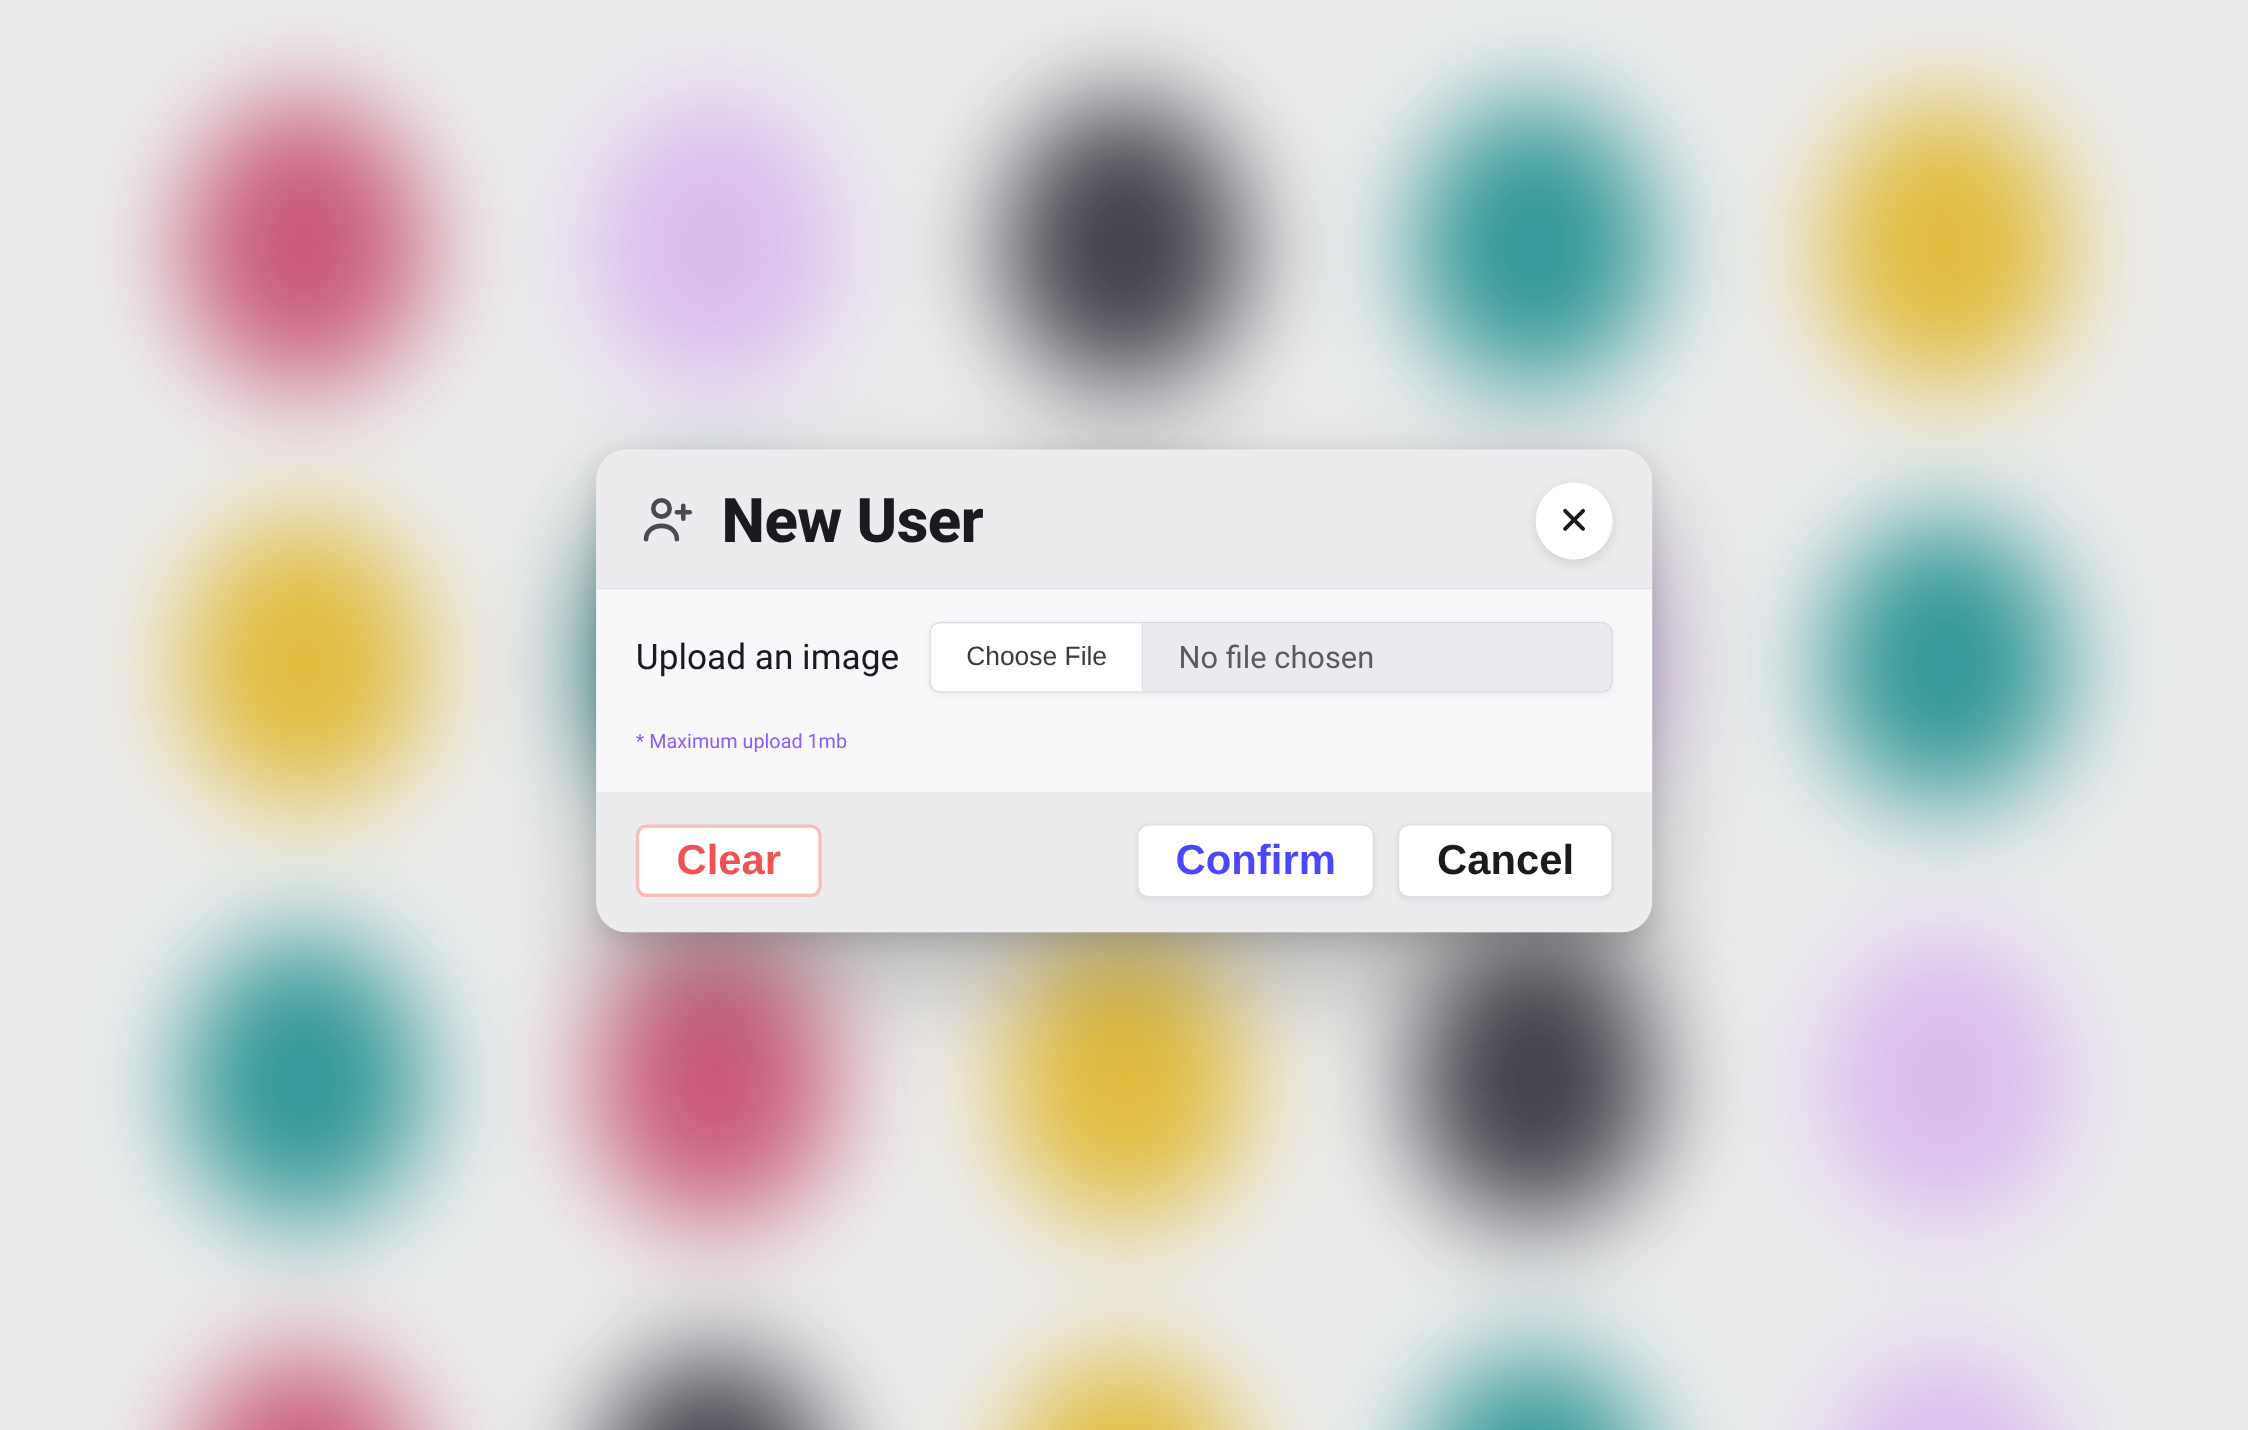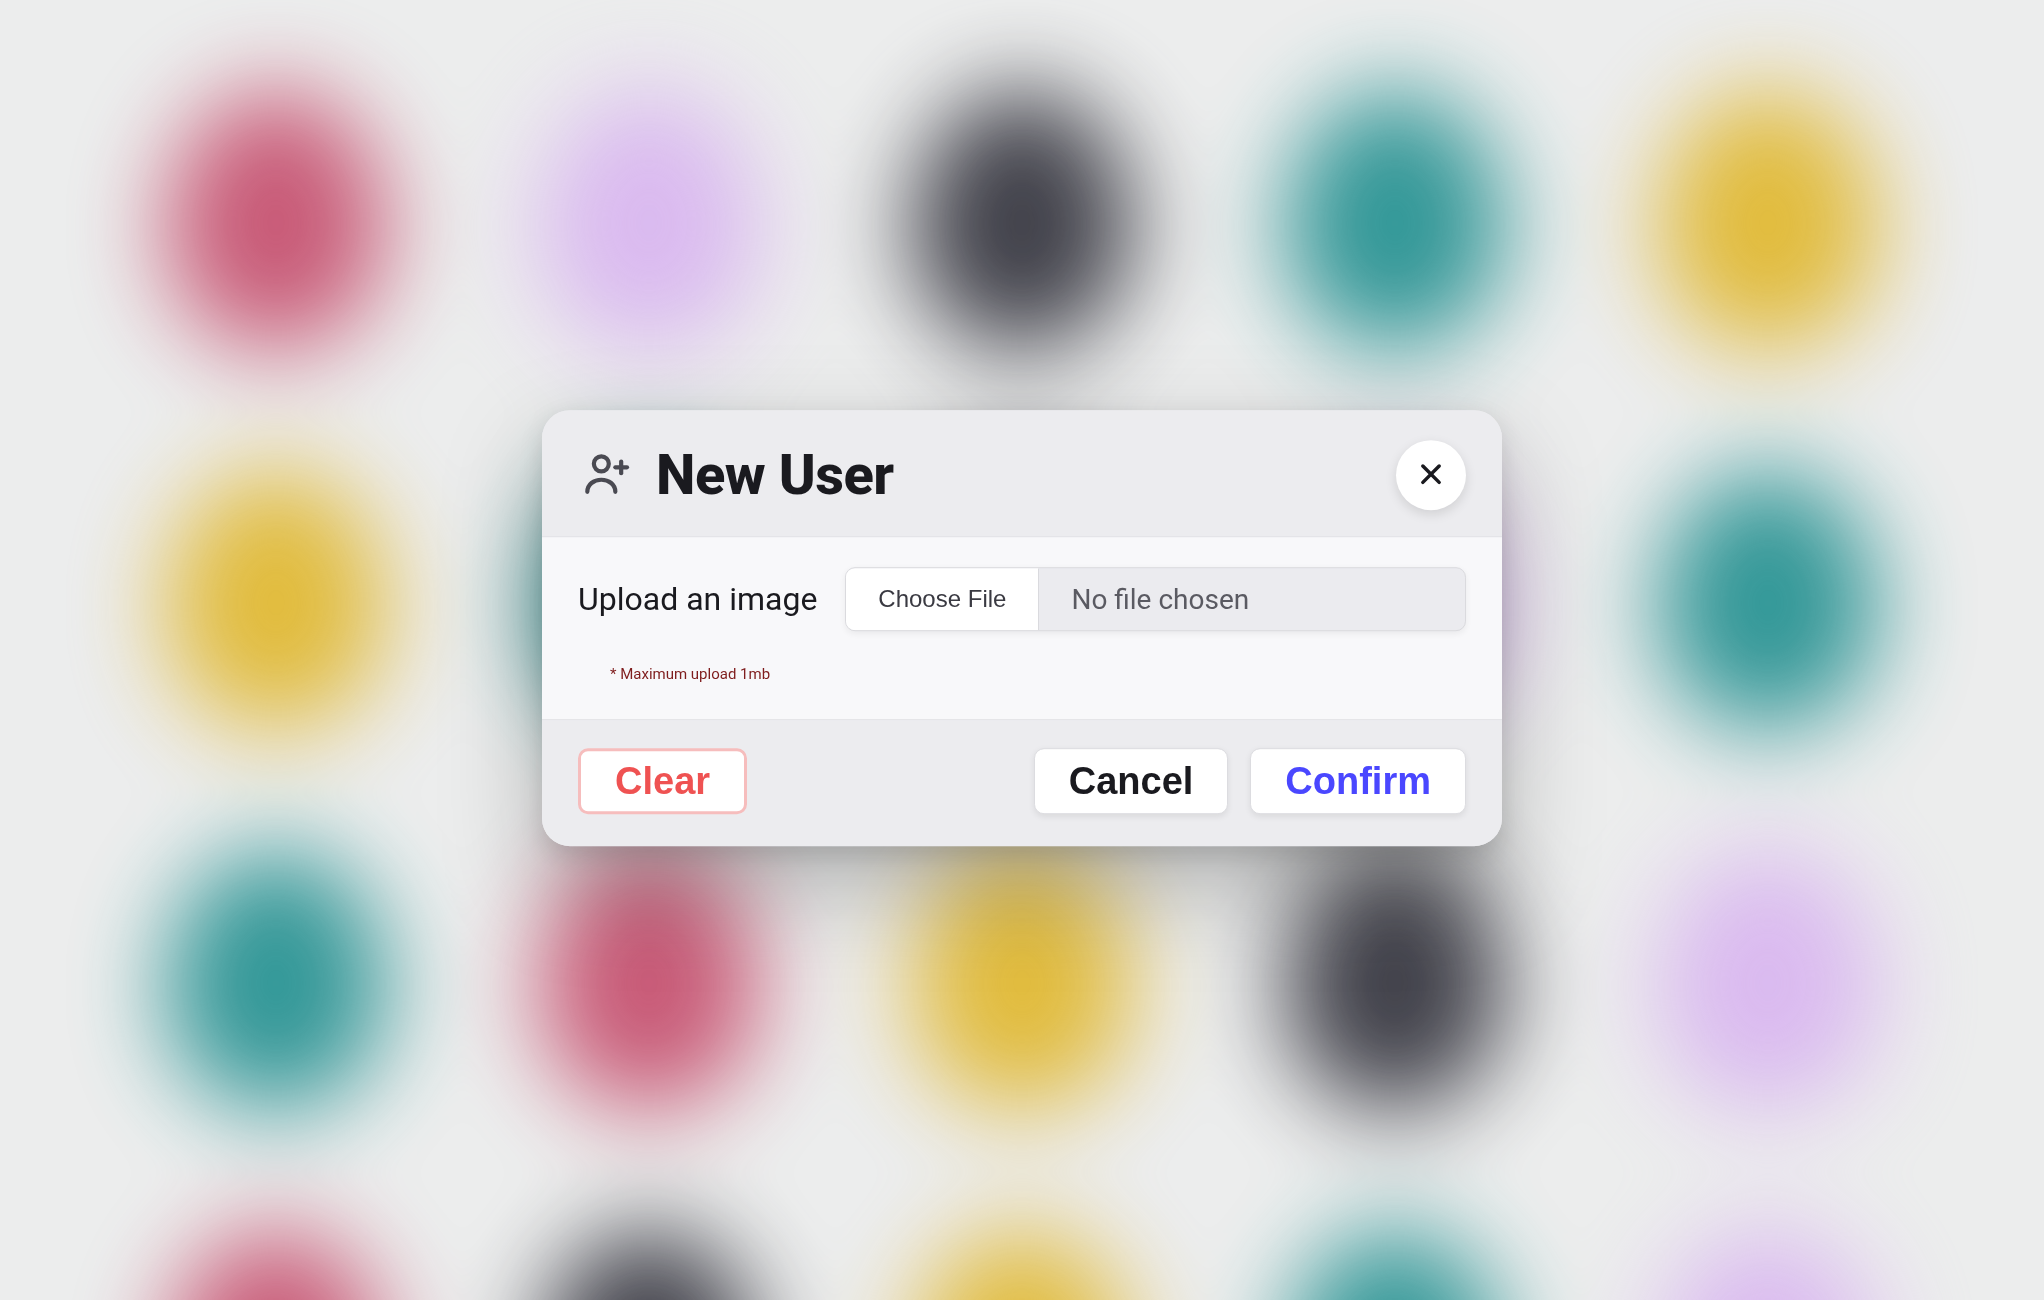--- a/index.html
+++ b/index.html
@@ -121,24 +121,23 @@
   .file-status {
     flex: 1;
     display: flex;
     align-items: center;
     padding: 0 32px;
     font-size: 28px;
     color: #5a5a62;
     text-align: center;
   }
   .hint {
-    font-size: 15px;
-    color: #7f1d1d;
+    font-size: 18px;
+    color: #8b5cf6;
     padding: 8px 0 26px 0;
-    margin-left: 32px;
   }
 
   .modal-footer {
     background: #ececef;
     padding: 28px 36px 32px 36px;
     display: flex;
     align-items: center;
     gap: 22px;
   }
   .btn {
@@ -219,17 +218,17 @@
         <button class="choose-btn">Choose File</button>
         <span class="file-status">No file chosen</span>
       </div>
     </div>
     <div class="hint">* Maximum upload 1mb</div>
   </div>
 
   <div class="modal-footer">
     <button class="btn btn-clear">Clear</button>
     <div class="spacer"></div>
+    <button class="btn btn-confirm">Confirm</button>
     <button class="btn btn-cancel">Cancel</button>
-    <button class="btn btn-confirm">Confirm</button>
   </div>
 
 </div>
 
 </body></html>

